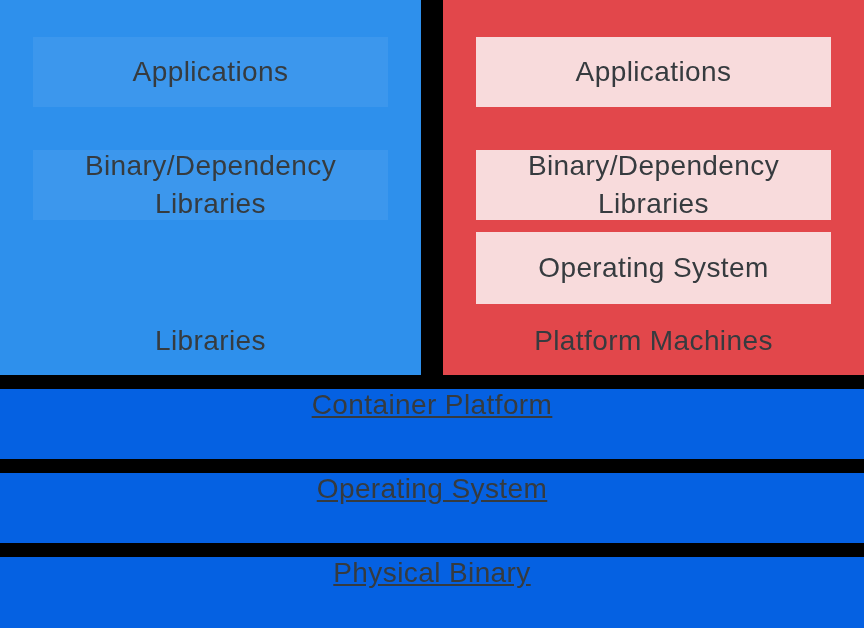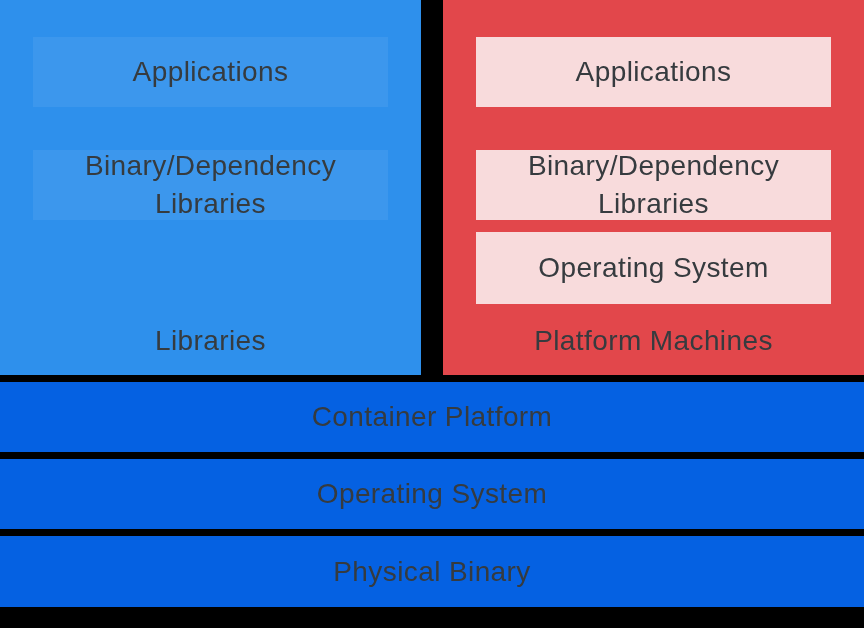--- a/index.html
+++ b/index.html
@@ -58,26 +58,26 @@
     position: absolute;
     left: 0;
     right: 0;
     bottom: 17px;
     text-align: center;
     font-size: 28px;
     line-height: 34px;
     letter-spacing: 0.4px;
   }
   .bar {
-    margin-top: 7px;
+    margin-top: 14px;
     height: 70px;
     background: var(--platform_bar, #0561E2);
     display: flex;
-    align-items: center;
     justify-content: center;
+    text-decoration: underline;
   }
   .bar-last { height: 71px; }
   .bar-label {
     font-size: 28px;
     letter-spacing: 0.4px;
     color: var(--text_dark, #363B3F);
     white-space: nowrap;
   }
 </style>
 </head>

